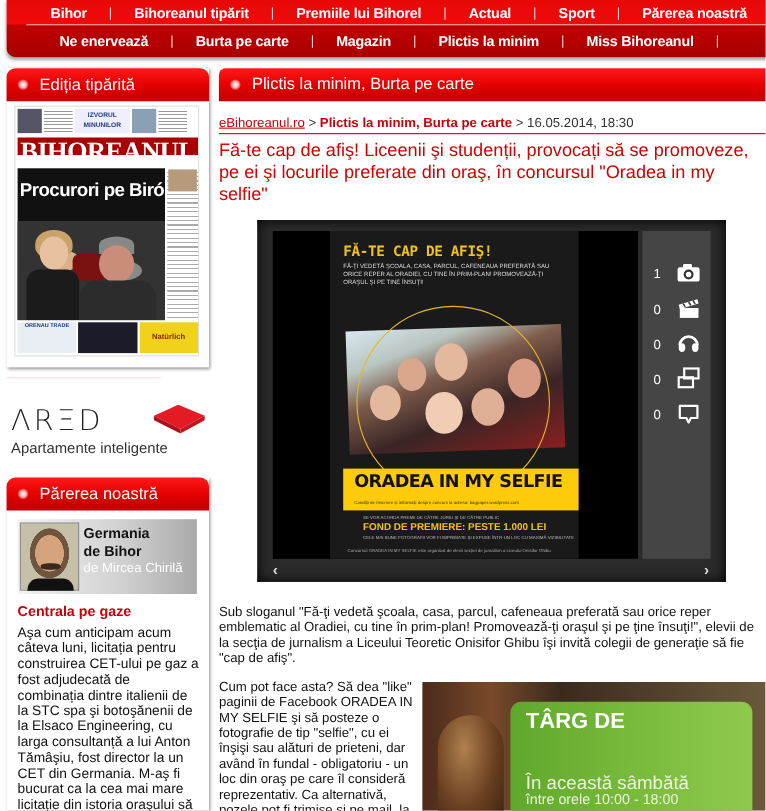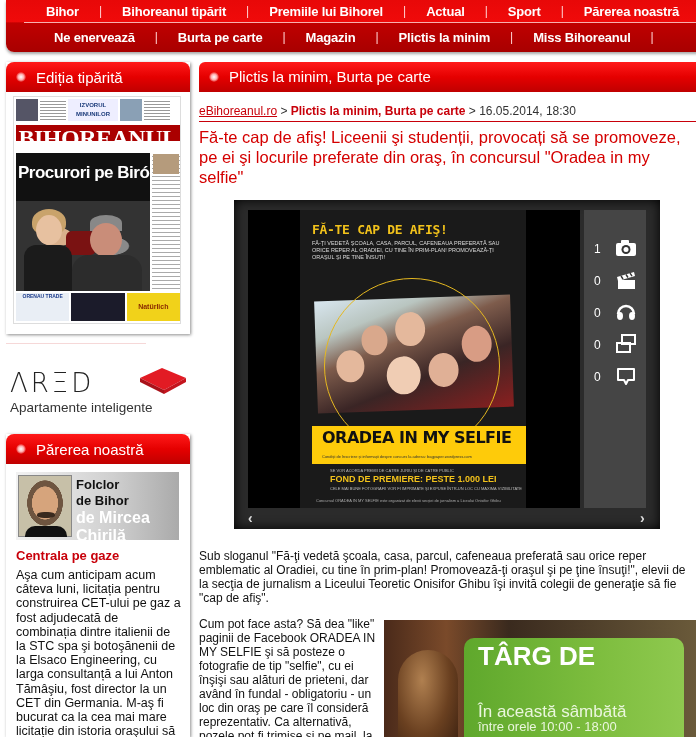--- a/index.html
+++ b/index.html
@@ -66,21 +66,21 @@
   .ared .cube { position: absolute; left: 128px; top: 2px; width: 54px; height: 30px; }
 
   .opinion-card { position: absolute; left: 16px; top: 472px; width: 163px; height: 68px;
     background: linear-gradient(90deg, #f2f2f2 0%, #cfcfcf 60%, #aaaaaa 100%); }
   .opinion-card .avatar { position: absolute; left: 2px; top: 3px; width: 54px; height: 62px; border: 1px solid #888;
     background: radial-gradient(ellipse at 50% 45%, #d6a47c 0 35%, #6e5540 36% 48%, #c7c0a8 49%); }
   .opinion-card .avatar .mustache { position: absolute; left: 18px; top: 36px; width: 18px; height: 6px; background: #3a2a1e; border-radius: 40%; }
   .opinion-card .avatar .shirt { position: absolute; left: 6px; top: 50px; width: 42px; height: 11px; background: #111; border-radius: 10px 10px 0 0; }
   .opinion-card .t1 { position: absolute; left: 60px; top: 5px; font-size: 13px; font-weight: bold; color: #111; }
   .opinion-card .t2 { position: absolute; left: 60px; top: 21px; font-size: 13px; font-weight: bold; color: #111; }
-  .opinion-card .t3 { position: absolute; left: 60px; top: 37px; font-size: 16px; font-weight: bold; color: #fff; }
+  .opinion-card .t3 { position: absolute; left: 60px; top: 37px; font-size: 12px; font-weight: normal; color: #fff; }
   .op-title { position: absolute; left: 16px; top: 548px; font-size: 13px; font-weight: bold; color: #c8000a; }
   .op-body { position: absolute; left: 16px; top: 568px; width: 166px; font-size: 12.5px; line-height: 14.2px; color: #111; }
 
   
   .main-header { position: absolute; left: 199px; top: 62px; width: 497px; height: 30px;
     background: linear-gradient(#ff1a1a 0%, #e50000 50%, #c00000 100%);
     border-radius: 6px 0 0 0; color: #fff; font-size: 15px; padding-left: 30px; line-height: 30px; }
   .crumb { position: absolute; left: 199px; top: 104px; width: 497px; height: 18px; font-size: 12px; color: #333; border-bottom: 1px solid #c8000a; white-space: nowrap; }
   .crumb a { color: #c8000a; text-decoration: underline; }
   .crumb b { color: #c8000a; }
@@ -112,21 +112,21 @@
 
   .body-p1 { position: absolute; left: 199px; top: 549px; width: 497px; font-size: 12px; line-height: 14px; color: #111; }
   .body-p2 { position: absolute; left: 199px; top: 617px; width: 180px; font-size: 12px; line-height: 14px; color: #111; }
 
   .ad-antique { position: absolute; left: 384px; top: 620px; width: 312px; height: 117px; overflow: hidden;
     background: linear-gradient(90deg, #4a2a1a 0%, #7a4a2a 20%, #3a2a1e 40%, #6a5a3a 100%); }
   .ad-antique .statue { position: absolute; left: 14px; top: 30px; width: 60px; height: 100px; border-radius: 30px 30px 10px 10px;
     background: radial-gradient(ellipse at 40% 30%, #b08050 0%, #6a4020 55%, #3a2010 100%); }
   .ad-antique .panel { position: absolute; left: 80px; top: 18px; width: 220px; height: 110px; border-radius: 10px 10px 0 0;
     background: linear-gradient(90deg, #5fa82c 0%, #7dbd3e 60%, #8fc94f 100%); }
-  .ad-antique .l1 { position: absolute; left: 94px; top: 22px; font-size: 26px; font-weight: bold; color: #fff; line-height: 28px; }
+  .ad-antique .l1 { position: absolute; left: 94px; top: 22px; font-size: 20px; font-weight: bold; color: #fff; line-height: 28px; }
   .ad-antique .l2 { position: absolute; left: 94px; top: 48px; font-size: 26px; font-weight: bold; color: #fff; line-height: 28px; letter-spacing: -0.3px; }
   .ad-antique .l3 { position: absolute; left: 94px; top: 82px; font-size: 17px; color: #eaf6dd; }
   .ad-antique .l4 { position: absolute; left: 94px; top: 99px; font-size: 13px; color: #eaf6dd; }
 </style>
 </head>
 <body>
 
 <div class="topnav">
   <div class="navrow r1">
     <a class="navitem">Bihor</a>
@@ -210,21 +210,21 @@
   <div class="side-header">
     <span class="bullet"></span>
     <span>Părerea noastră</span>
   </div>
 </div>
 <div class="opinion-card">
   <div class="avatar">
     <div class="mustache"></div>
     <div class="shirt"></div>
   </div>
-  <div class="t1">Folclor</div>
+  <div class="t1">Germania</div>
   <div class="t2">de Bihor</div>
   <div class="t3">de Mircea Chirilă</div>
 </div>
 <a class="op-title">Centrala pe gaze</a>
 <div class="op-body">Aşa cum anticipam acum câteva luni, licitația pentru construirea CET-ului pe gaz a fost adjudecată de combinația dintre italienii de la STC spa şi botoşănenii de la Elsaco Engineering, cu larga consultanță a lui Anton Tămâşiu, fost director la un CET din Germania. M-aş fi bucurat ca la cea mai mare licitație din istoria oraşului să nu câştige prima firmă ieşită în</div>
 
 <div class="main-header">
   <span class="bullet" style="left:10px;top:10px"></span>
   <span>Plictis la minim, Burta pe carte</span>
 </div>

